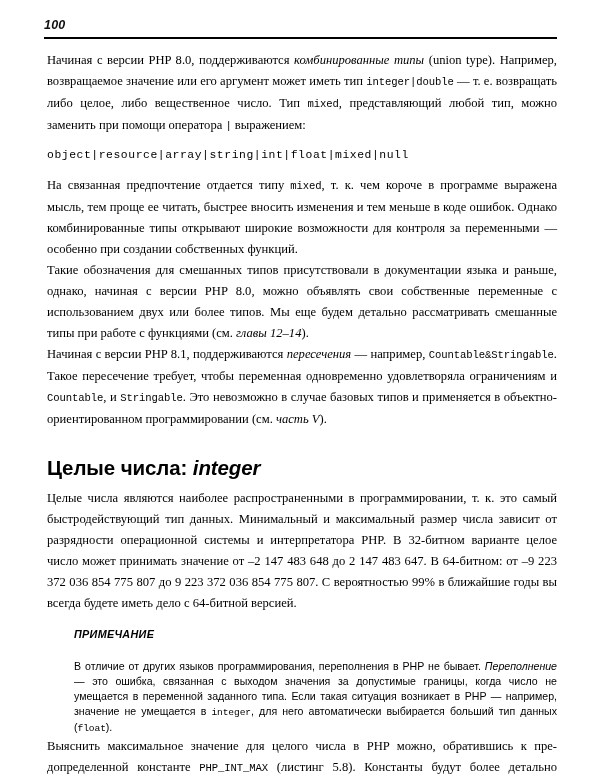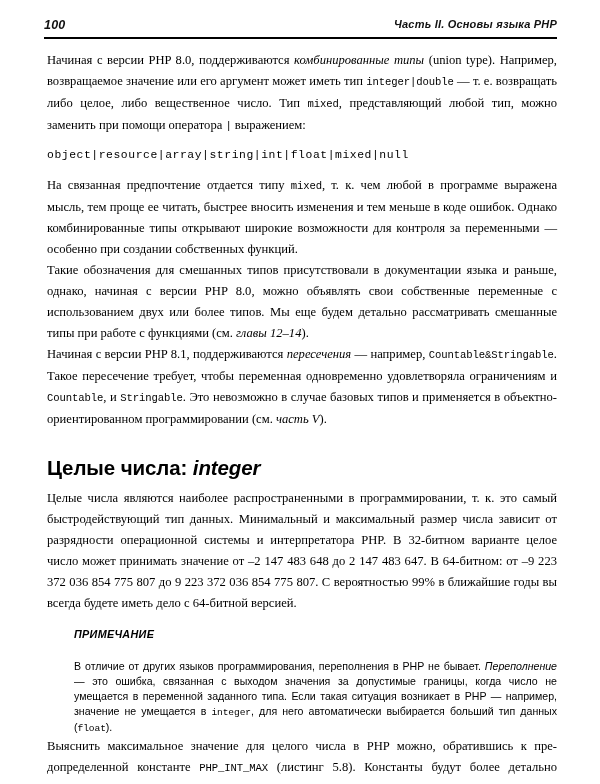--- a/index.html
+++ b/index.html
@@ -162,31 +162,30 @@
 
   .after-listing { margin-top: 14px; }
 </style>
 </head>
 <body>
 
 <div class="page">
 
   <div class="runhead">
     <span class="folio">100</span>
-    <span class="title">Часть II. Основы языка PHP</span>
   </div>
   <div class="rule"></div>
 
   <div class="col">
 
     <p class="bt"><span>Начиная с версии PHP 8.0, поддерживаются </span><span class="it">комбинированные типы</span><span> (union type). На­пример, возвращаемое значение или его аргумент может иметь тип </span><span class="mono">integer|double</span><span> — т. е. возвращать либо целое, либо вещественное число. Тип </span><span class="mono">mixed</span><span>, представляющий любой тип, можно заменить при помощи оператора </span><span class="mono">|</span><span> выражением:</span></p>
 
     <pre class="code">object|resource|array|string|int|float|mixed|null</pre>
 
-    <p class="bt"><span>На связанная предпочтение отдается типу </span><span class="mono">mixed</span><span>, т. к. чем любой в программе выражена мысль, тем проще ее читать, быстрее вносить изменения и тем меньше в коде ошибок. Однако комбинированные типы открывают широкие возможности для контроля за переменными — особенно при создании собственных функций.</span></p>
+    <p class="bt"><span>На связанная предпочтение отдается типу </span><span class="mono">mixed</span><span>, т. к. чем короче в программе выражена мысль, тем проще ее читать, быстрее вносить изменения и тем меньше в коде ошибок. Однако комбинированные типы открывают широкие возможности для контроля за переменными — особенно при создании собственных функций.</span></p>
 
     <p class="bt"><span>Такие обозначения для смешанных типов присутствовали в документации языка и раньше, однако, начиная с версии PHP 8.0, можно объявлять свои собственные пере­менные с использованием двух или более типов. Мы еще будем детально рассматри­вать смешанные типы при работе с функциями (см. </span><span class="it">главы 12–14</span><span>).</span></p>
 
     <p class="bt"><span>Начиная с версии PHP 8.1, поддерживаются </span><span class="it">пересечения</span><span> — например, </span><span class="mono">Countable&amp;Stringable</span><span>. Такое пересечение требует, чтобы переменная одновременно удовлетворяла ограничениям и </span><span class="mono">Countable</span><span>, и </span><span class="mono">Stringable</span><span>. Это невозможно в случае базо­вых типов и применяется в объектно-ориентированном программировании (см. </span><span class="it">часть V</span><span>).</span></p>
 
     <h2 class="sect"><span>Целые числа: </span><span class="kw">integer</span></h2>
 
     <p class="bt">Целые числа являются наиболее распространенными в программировании, т. к. это самый быстродействующий тип данных. Минимальный и максимальный размер числа зависит от разрядности операционной системы и интерпретатора PHP. В 32-битном варианте целое число может принимать значение от –2 147 483 648 до 2 147 483 647. В 64-битном: от –9 223 372 036 854 775 807 до 9 223 372 036 854 775 807. С вероятно­стью 99% в ближайшие годы вы всегда будете иметь дело с 64-битной версией.</p>
 
     <div class="note">

